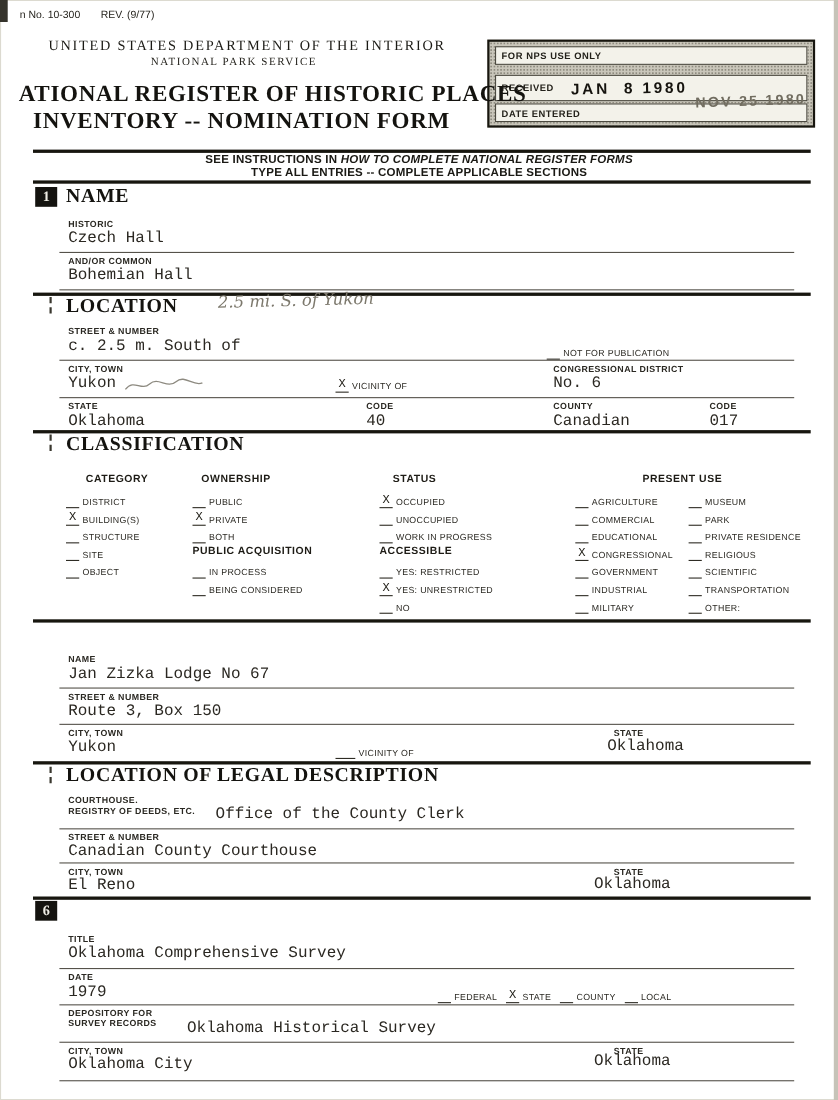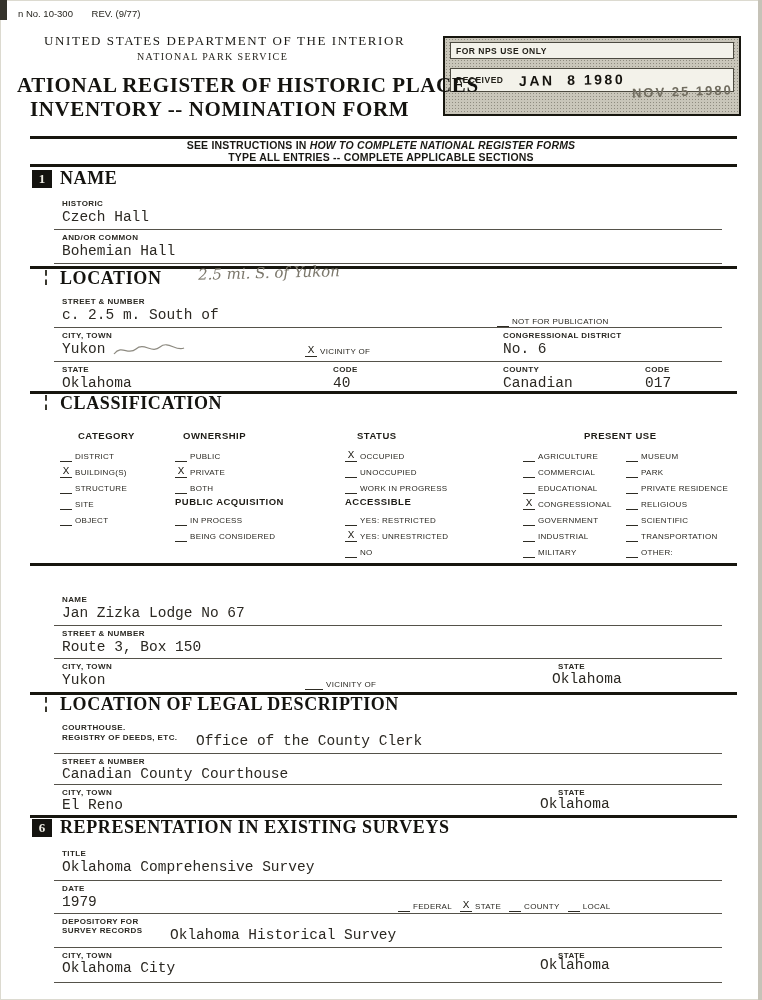--- a/index.html
+++ b/index.html
@@ -54,20 +54,23 @@
   <div class="pos service" style="left:137px;top:51px">NATIONAL PARK SERVICE</div>
 
   <div class="nps-box">
     <div class="nps-strip" style="left:5px;top:4px;right:5px;height:15px">
       <span class="nps-title">FOR NPS USE ONLY</span>
     </div>
     <div class="nps-strip" style="left:5px;top:30px;right:5px;height:22px">
       <span class="nps-label">RECEIVED</span>
       <span class="stamp-dark">JAN  8 1980</span>
     </div>
+    <div class="nps-strip" style="left:5px;top:56px;right:5px;height:15px">
+      <span class="nps-label">DATE ENTERED</span>
+    </div>
     <div class="stamp-light">NOV 25 1980</div>
   </div>
 
   <div class="pos title2" style="left:30px;top:97px">INVENTORY -- NOMINATION FORM</div>
   <div class="pos title1" style="left:17px;top:73px">ATIONAL REGISTER OF HISTORIC PLACES</div>
 
   <div class="rule-thick" style="top:136px"></div>
   <div class="pos instr" style="left:0;top:139px;width:762px">
     <span>SEE INSTRUCTIONS IN </span><span class="ital">HOW TO COMPLETE NATIONAL REGISTER FORMS</span>
   </div>
@@ -286,21 +289,20 @@
   <div class="pos label" style="left:62px;top:757px">STREET &amp; NUMBER</div>
   <div class="pos typed" style="left:62px;top:766px">Canadian County Courthouse</div>
   <div class="rule-thin" style="top:784px"></div>
   <div class="pos label" style="left:62px;top:788px">CITY, TOWN</div>
   <div class="pos label" style="left:558px;top:788px">STATE</div>
   <div class="pos typed" style="left:62px;top:797px">El Reno</div>
   <div class="pos typed" style="left:540px;top:796px">Oklahoma</div>
 
   <div class="rule-thick" style="top:815px"></div>
   <div class="badge" style="left:32px;top:819px">6</div>
-  <div class="pos heading" style="left:60px;top:817px">REPRESENTATION IN EXISTING SURVEYS</div>
   <div class="pos label" style="left:62px;top:849px">TITLE</div>
   <div class="pos typed" style="left:62px;top:859px">Oklahoma Comprehensive Survey</div>
   <div class="rule-thin" style="top:880px"></div>
   <div class="pos label" style="left:62px;top:884px">DATE</div>
   <div class="pos typed" style="left:62px;top:894px">1979</div>
   <div class="pos inline-checklist" style="left:398px;top:898px">
       <div class="chk-row">
         <span class="chk-mark"></span>
         <span class="chk-label">FEDERAL</span>
       </div>

